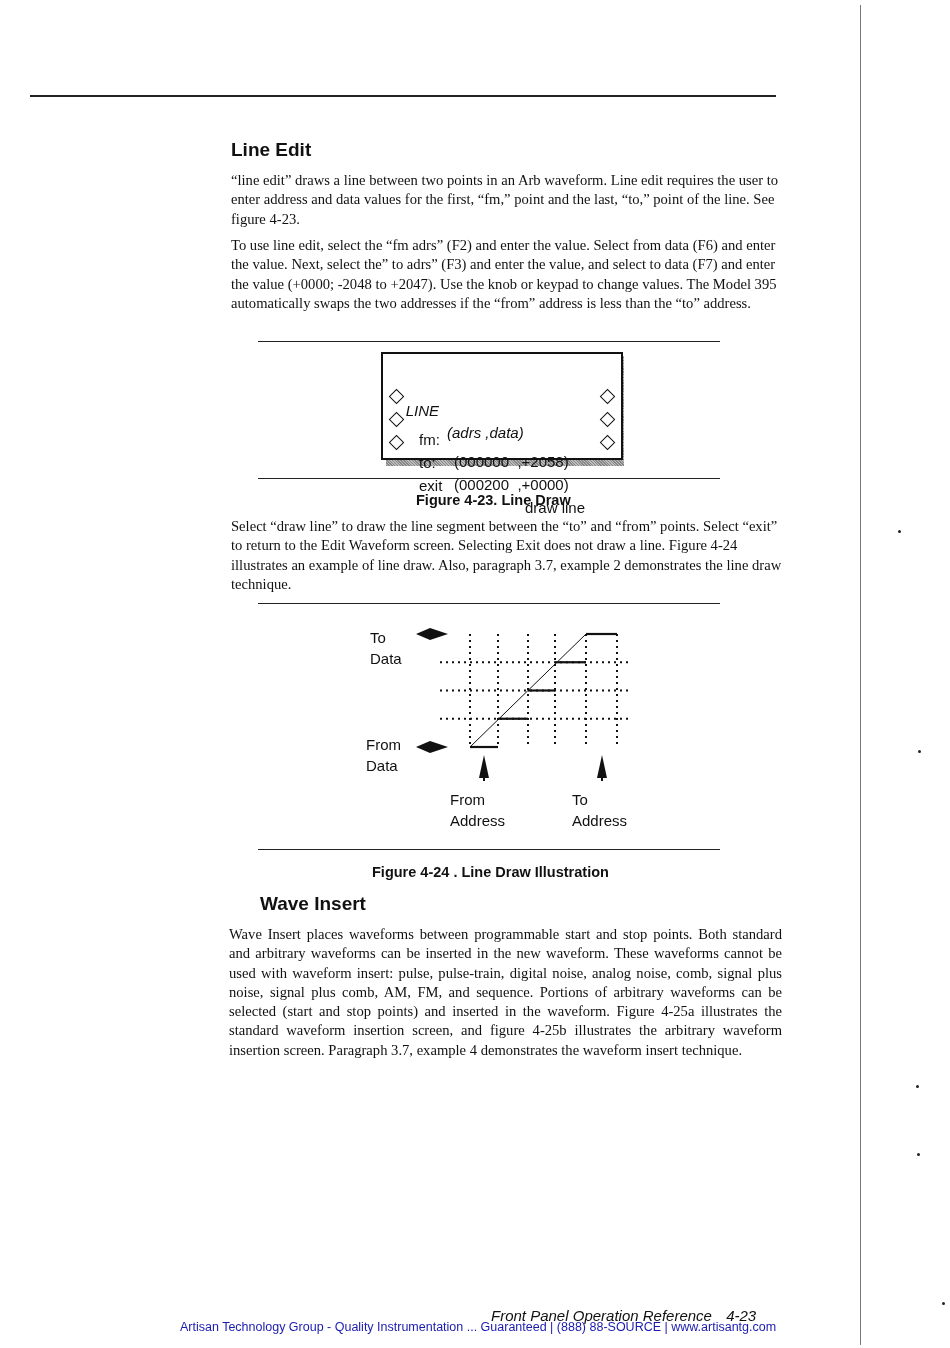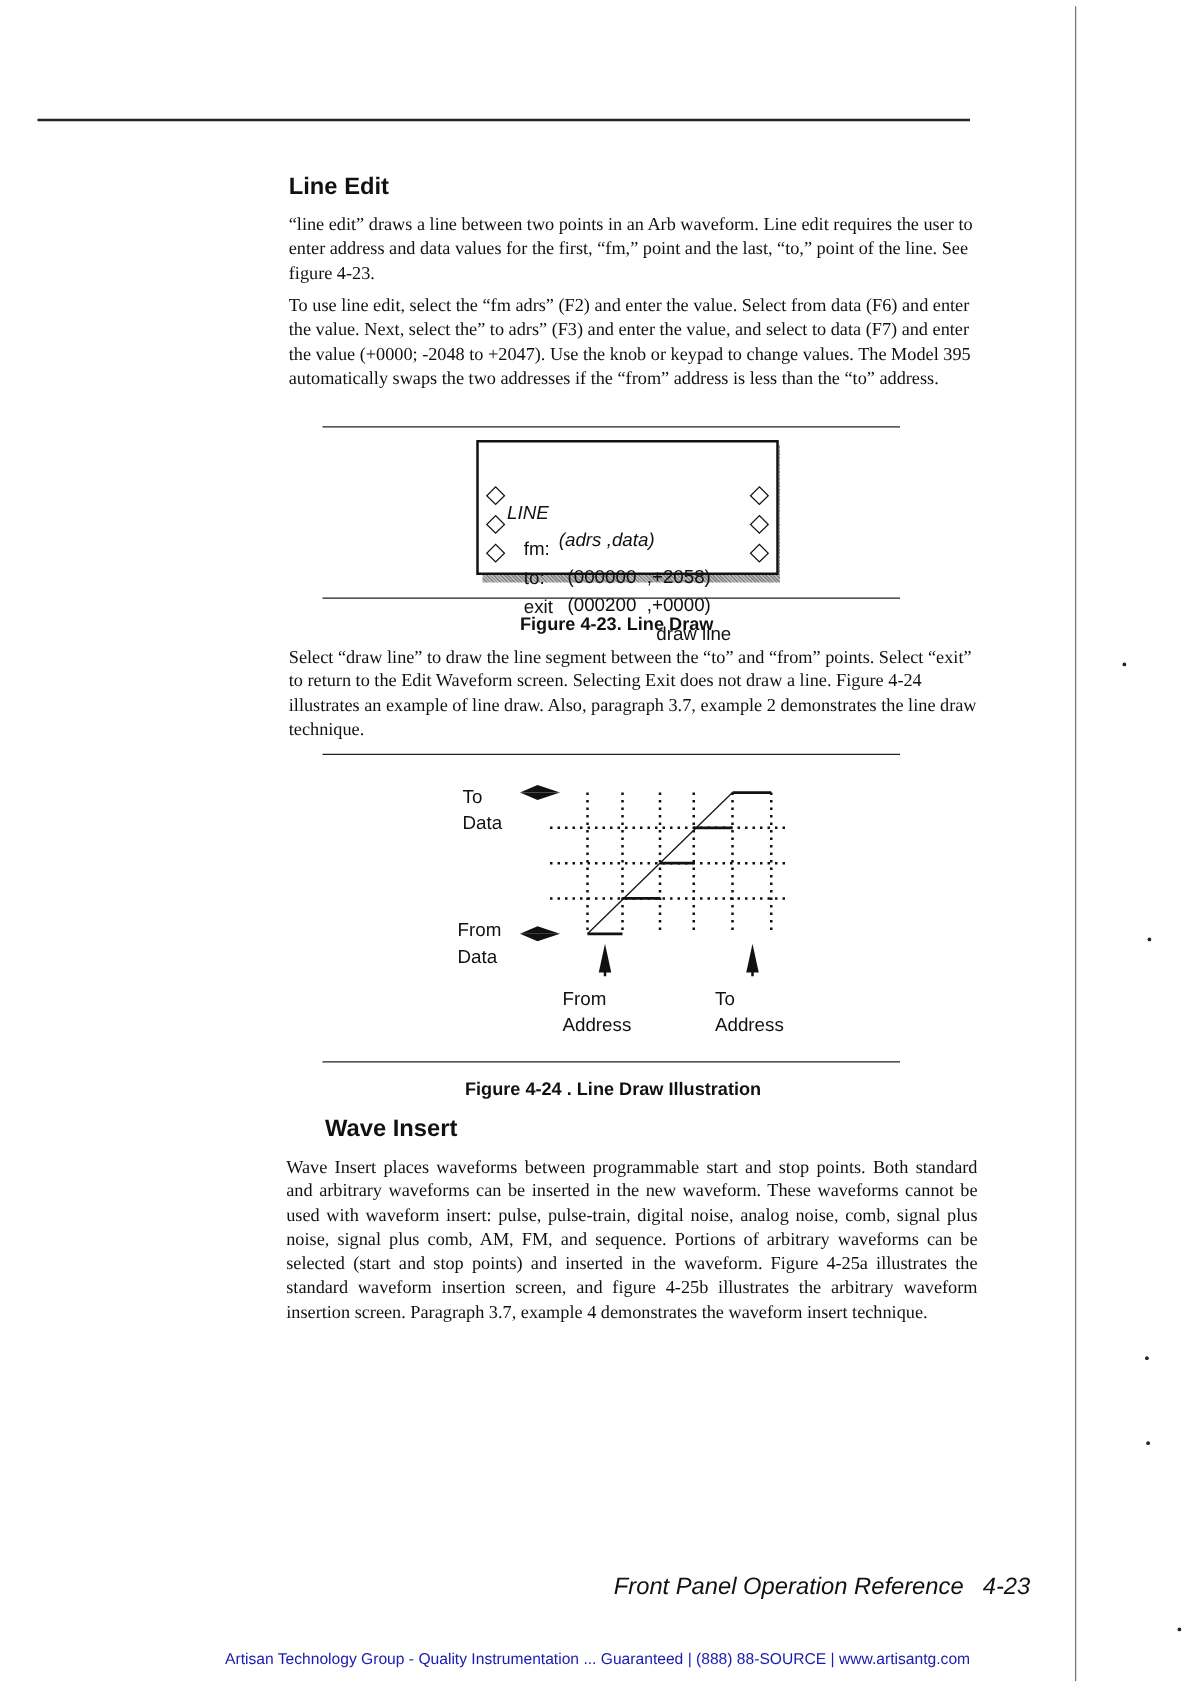--- a/index.html
+++ b/index.html
@@ -11,21 +11,21 @@
   h2.sec { margin: 0; font-family: "Liberation Sans", sans-serif; font-weight: bold; font-size: 19px; color: #111; }
   p.body { margin: 0; font-size: 14.6px; line-height: 19.3px; width: 552px; }
   p.just { text-align: justify; }
   .fig-rule { height: 1px; background: #222; }
   .caption { font-family: "Liberation Sans", sans-serif; font-weight: bold; font-size: 14.5px; }
   
   .lcd { left: 381px; top: 352px; width: 238px; height: 104px; border: 2px solid #111; background: #fff; font-family: "Liberation Sans", sans-serif; font-size: 15px; }
   .lcd-shadow { left: 386px; top: 356px; width: 238px; height: 110px; background: repeating-linear-gradient(45deg, #888 0 1px, #bbb 1px 2px); }
   .lcd-row { position: absolute; left: 6px; right: 6px; height: 22px; line-height: 22px; white-space: pre; }
   .diamond { display: inline-block; width: 9px; height: 9px; border: 1.6px solid #111; transform: rotate(45deg); position: absolute; top: 6px; }
-  .footer-run { font-family: "Liberation Sans", sans-serif; font-style: italic; font-size: 19px; }
+  .footer-run { font-family: "Liberation Sans", sans-serif; font-style: italic; font-size: 15px; margin-top: 48px; }
   .artisan { font-family: "Liberation Sans", sans-serif; font-size: 12.5px; color: #1a1ab0; }
   .fig-label { font-family: "Liberation Sans", sans-serif; font-size: 15px; line-height: 21px; text-align: left; }
 </style>
 </head>
 <body>
 
 <div class="abs top-rule"></div>
 <div class="abs edge-line"></div>
 <div class="abs speck" style="left:898px;top:530px;"></div>
 <div class="abs speck" style="left:918px;top:750px;"></div>

